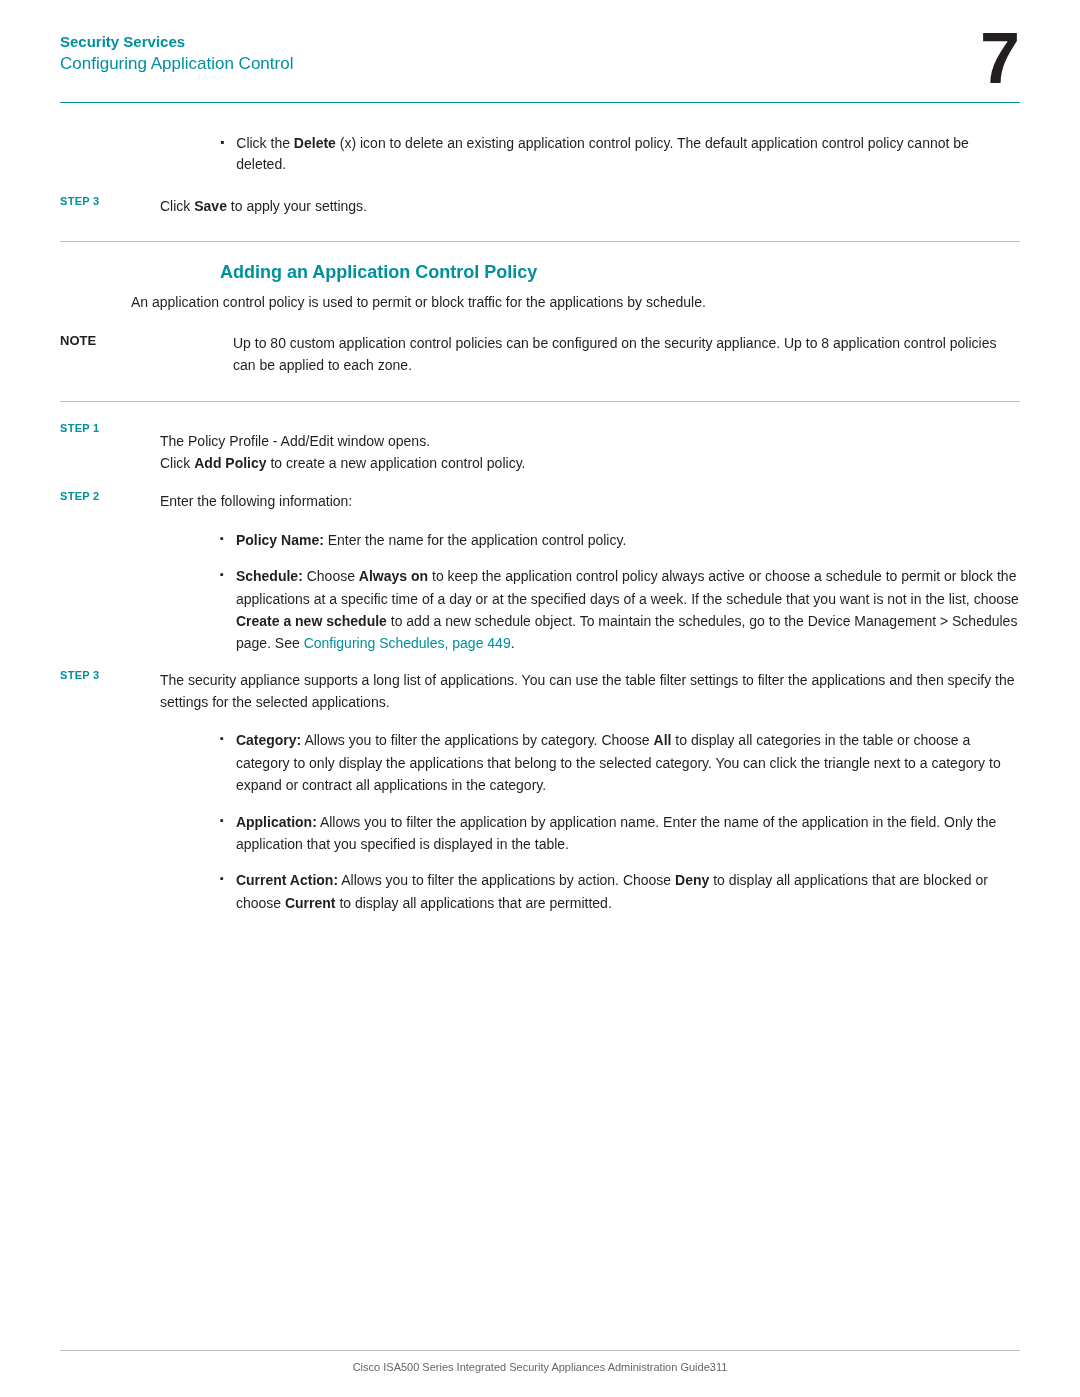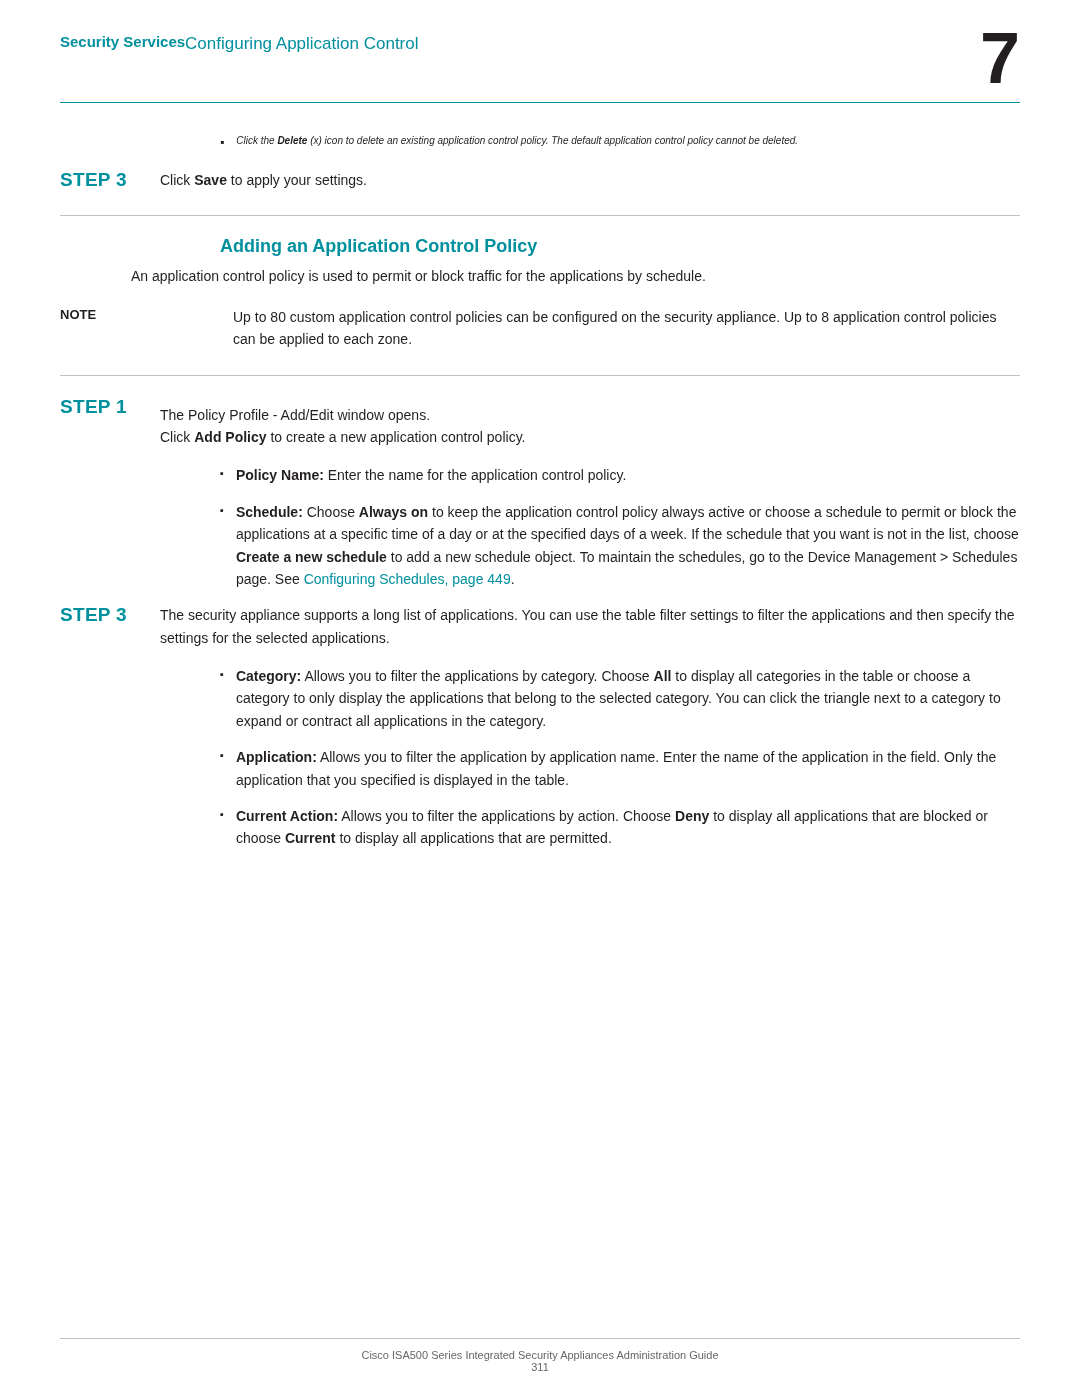--- a/index.html
+++ b/index.html
@@ -34,20 +34,21 @@
 
     .header-top {
       display: flex;
       justify-content: space-between;
       align-items: flex-start;
       margin-bottom: 4px;
     }
 
     .header-left {
       display: flex;
+      flex-direction: column;
     }
 
     .chapter-label {
       color: #00909e;
       font-size: 15px;
       font-weight: bold;
       line-height: 1.3;
     }
 
     .chapter-subtitle {
@@ -90,38 +91,37 @@
 
     .bullet-marker {
       color: #231f20;
       font-size: 12px;
       margin-right: 12px;
       margin-top: 2px;
       flex-shrink: 0;
     }
 
     .bullet-text {
-      font-size: 10px;
+      font-size: 14px;
       line-height: 1.5;
       color: #231f20;
-      font-style: italic;
     }
 
     
     .step-row {
       display: flex;
       align-items: flex-start;
       margin-bottom: 16px;
       margin-top: 10px;
     }
 
     .step-label {
       color: #00909e;
       font-weight: bold;
-      font-size: 19px;
+      font-size: 11px;
       width: 100px;
       flex-shrink: 0;
       padding-top: 0;
       letter-spacing: 0.3px;
     }
 
     .step-content {
       flex: 1;
       font-size: 14px;
       line-height: 1.6;
@@ -226,25 +226,24 @@
     }
 
     .footer-rule {
       border: none;
       border-top: 1px solid #c0c0c0;
       margin-bottom: 10px;
     }
 
     .footer-content {
       display: flex;
-      justify-content: flex-start;
+      justify-content: center;
       align-items: center;
       font-size: 11px;
       color: #666666;
-      flex-direction: column;
     }
 
     .footer-title {
       color: #666666;
     }
 
     .footer-page {
       color: #666666;
     }
   </style>
@@ -296,20 +295,24 @@
     <hr class="section-rule">
 
     <div class="step-row">
       <span class="step-label">STEP 1</span>
       <div class="step-content">
         <div style="margin-top:8px;">The Policy Profile - Add/Edit window opens.</div>
         <div>Click <b>Add Policy</b> to create a new application control policy.</div>
       </div>
     </div>
 
+    <div class="step-row">
+      <span class="step-label">STEP 2</span>
+      <span class="step-content">Enter the following information:</span>
+    </div>
 
     <div class="sub-bullets">
 
       <div class="sub-bullet-item">
         <span class="sub-bullet-marker">▪</span>
         <span class="sub-bullet-text">
           <b>Policy Name:</b> Enter the name for the application control policy.
         </span>
       </div>
 

